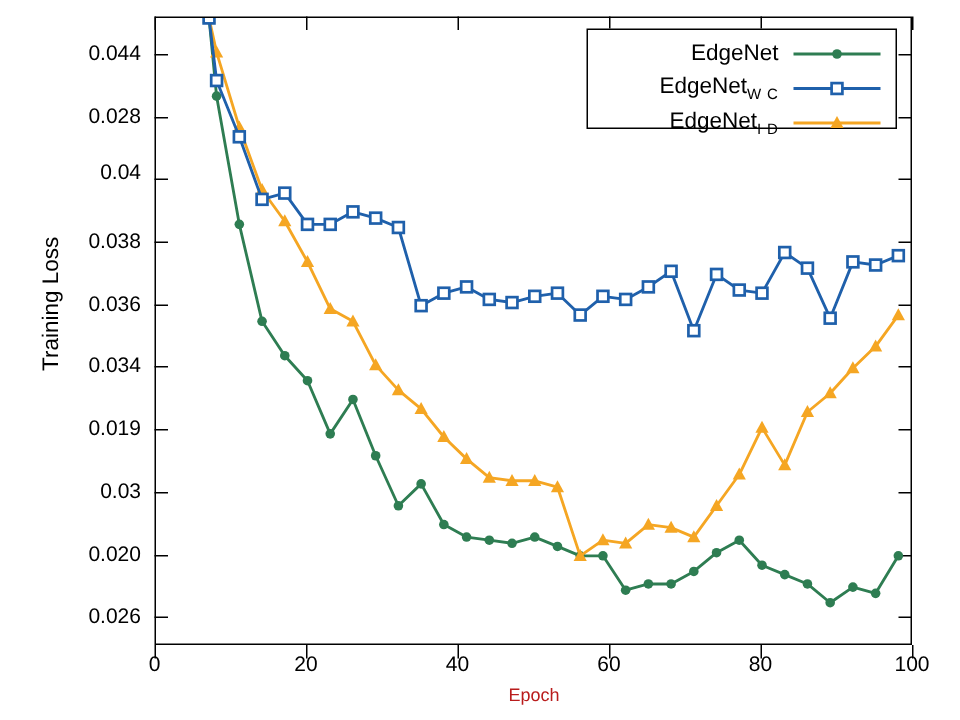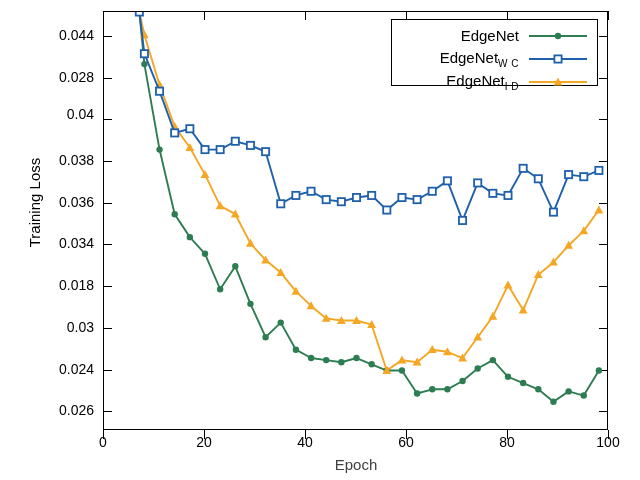--- a/index.html
+++ b/index.html
@@ -16,21 +16,21 @@
     position:absolute;
     left:-76px; top:194px;
     width:220px; text-align:center;
     transform:rotate(-90deg);
     transform-origin:center center;
     font-size:15px;color:#000;
   }
   #xlabel{
     position:absolute;
     left:103px; top:456px; width:506px;
-    text-align:center;font-size:15px;color:#404040;
+    text-align:center;font-size:12px;color:#b91c1c;
   }
 
   
   #plot{
     position:absolute;
     left:103px; top:11px;
     width:505px; height:419px;
     border:1.4px solid #000;
     box-sizing:border-box;
   }
@@ -81,23 +81,23 @@
 </head>
 <body>
 
 <div id="figure">
 
   <div id="ylabel">Training Loss</div>
   <div id="xlabel">Epoch</div>
 
   <div id="ytick-labels">
       <div class="ytick-row" style="top: 411.239px;">0.026</div>
-      <div class="ytick-row" style="top: 369.547px;">0.024</div>
+      <div class="ytick-row" style="top: 369.547px;">0.020</div>
       <div class="ytick-row" style="top: 327.856px;">0.03</div>
-      <div class="ytick-row" style="top: 286.164px;">0.018</div>
+      <div class="ytick-row" style="top: 286.164px;">0.019</div>
       <div class="ytick-row" style="top: 244.473px;">0.034</div>
       <div class="ytick-row" style="top: 202.781px;">0.036</div>
       <div class="ytick-row" style="top: 161.09px;">0.038</div>
       <div class="ytick-row" style="top: 115px; text-align: right;">0.04</div>
       <div class="ytick-row" style="top: 77.7065px;">0.028</div>
       <div class="ytick-row" style="top: 36.0149px;">0.044</div>
     </div>
   <div id="xtick-labels">
       <div class="xtick-row" style="left: 103px;">0</div>
       <div class="xtick-row" style="left: 204px;">20</div>

